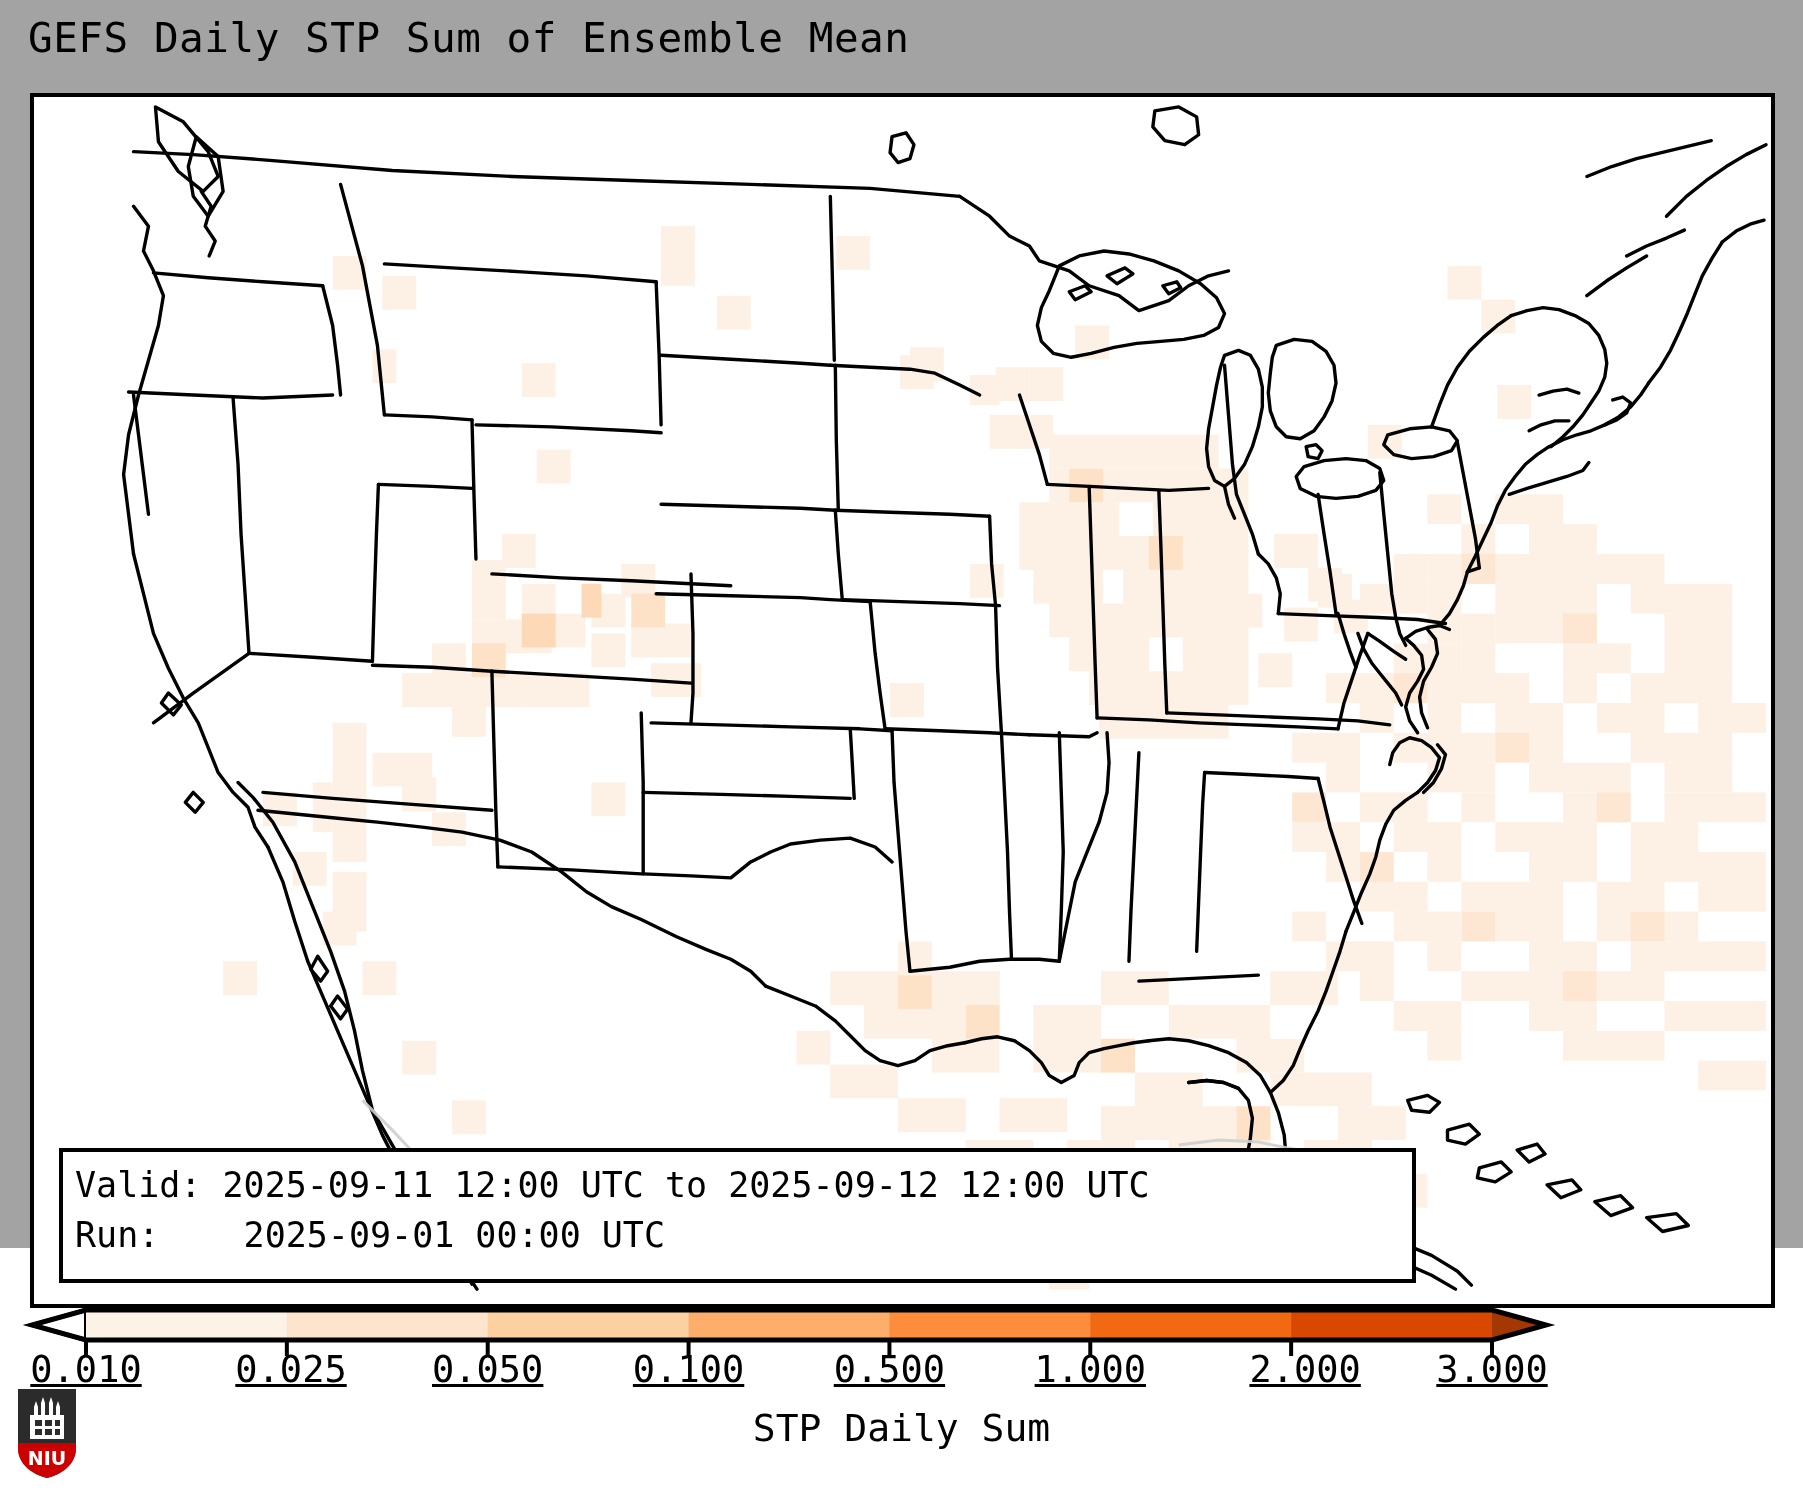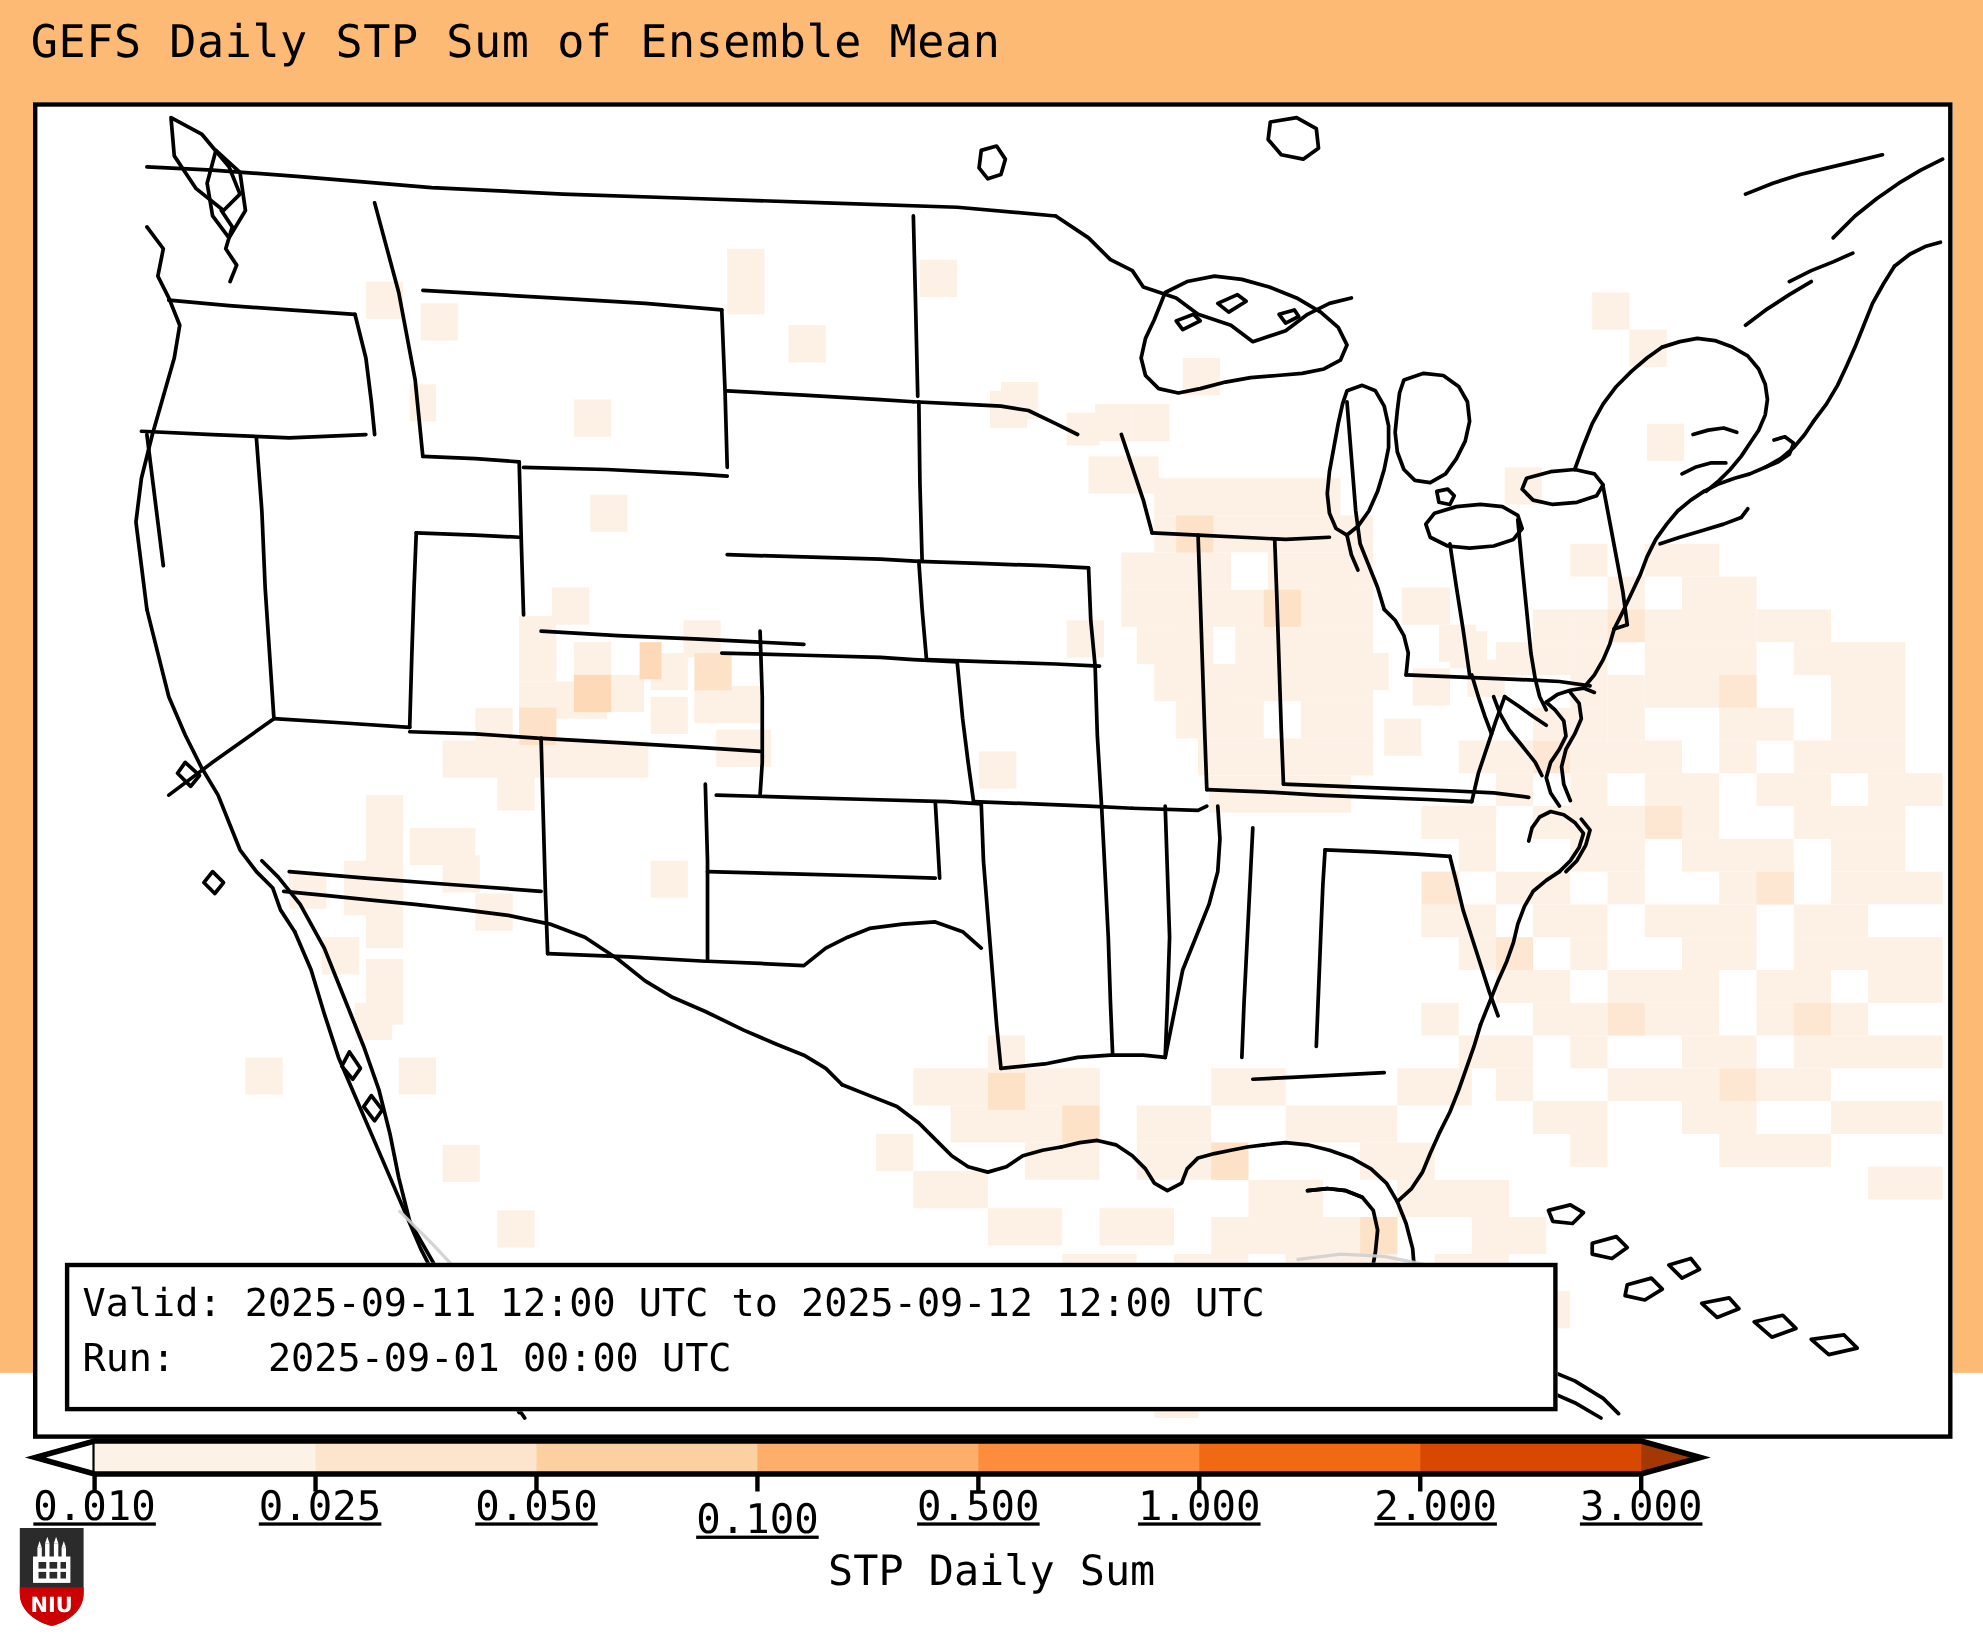--- a/index.html
+++ b/index.html
@@ -13,21 +13,21 @@
     font-family: "DejaVu Sans Mono", "Liberation Mono", monospace;
     overflow: hidden;
     position: relative;
   }
 
   #page {
     position: absolute;
     left: 0; top: 0;
     width: 1803px;
     height: 1248px;
-    background: #fdba74;
+    background: #a3a3a3;
   }
 
   
   #title {
     position: absolute;
     left: 28px;
     top: 14px;
     font-size: 41px;
     letter-spacing: 0.5px;
     color: #000000;
@@ -644,21 +644,21 @@
           <line x1="889.4285714285714" y1="40" x2="889.4285714285714" y2="56" stroke="#000000" stroke-width="4"></line>
           <line x1="1090.2857142857142" y1="40" x2="1090.2857142857142" y2="56" stroke="#000000" stroke-width="4"></line>
           <line x1="1291.142857142857" y1="40" x2="1291.142857142857" y2="56" stroke="#000000" stroke-width="4"></line>
           <line x1="1492" y1="40" x2="1492" y2="56" stroke="#000000" stroke-width="4"></line>
         </g>
     </svg>
     <div id="cb-labels">
         <div class="cb-tick-label" style="left: 86px;">0.010</div>
         <div class="cb-tick-label" style="left: 291px; text-align: center;">0.025</div>
         <div class="cb-tick-label" style="left: 487.714px;">0.050</div>
-        <div class="cb-tick-label" style="left: 688.571px; margin-top: 12px;">0.100</div>
+        <div class="cb-tick-label" style="left: 688.571px;">0.100</div>
         <div class="cb-tick-label" style="left: 889.429px;">0.500</div>
         <div class="cb-tick-label" style="left: 1090.29px;">1.000</div>
         <div class="cb-tick-label" style="left: 1291.14px; margin-left: 14px;">2.000</div>
         <div class="cb-tick-label" style="left: 1492px;">3.000</div>
       </div>
     <div id="cb-axis-label">STP Daily Sum</div>
   </div>
 
   <svg id="niu-logo" viewBox="0 0 66 96">
     <path d="M4,4 L62,4 L62,62 C62,80 46,90 33,93 C20,90 4,80 4,62 Z" fill="#2b2b2b"></path>

